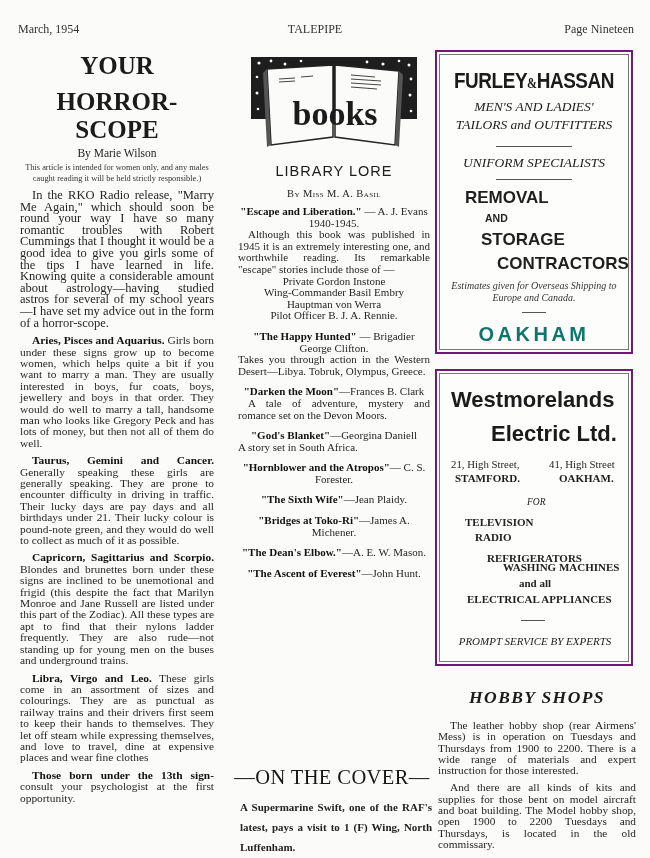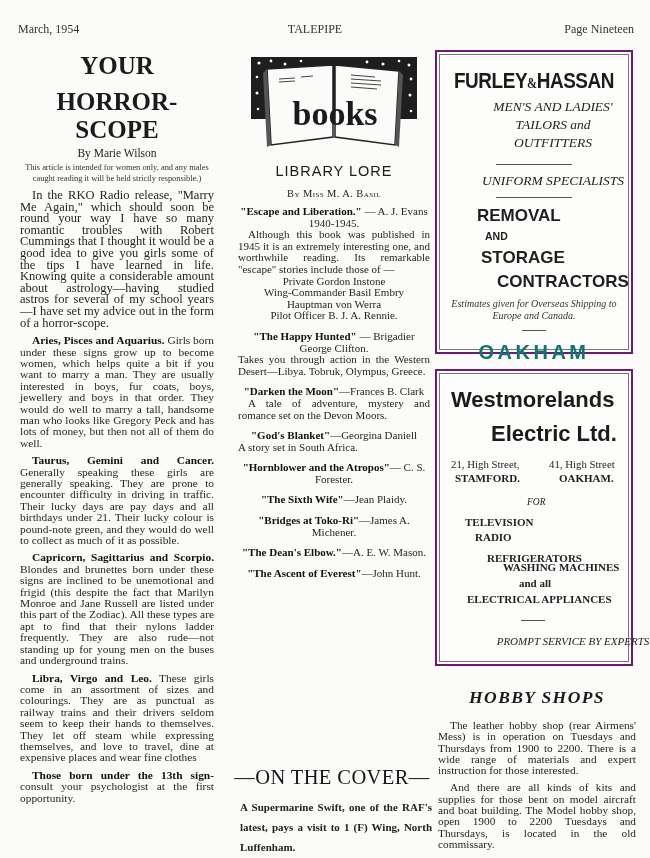--- a/index.html
+++ b/index.html
@@ -34,21 +34,21 @@
   .cover { position:absolute; left:232px; top:766px; width:200px; }
   .cover h2 { margin:0; font-family:"Liberation Serif", serif; font-weight:normal; font-size:20.5px; text-align:center; letter-spacing:0.4px; color:#161616; }
   .cover .ct { font-family:"Liberation Serif", serif; font-weight:bold; font-size:11px; line-height:20px; text-align:justify; margin-top:8px; padding-left:8px; color:#222; }
 
   
   .ad { position:absolute; border:2px solid #701a75; box-shadow: inset 0 0 0 2px #fbfbf9, inset 0 0 0 3px #777; background:#fdfdfc; }
   .ad1 { left:435px; top:50px; width:194px; height:300px; }
   .ad2 { left:435px; top:369px; width:194px; height:293px; }
   .fh { font-family:"Liberation Sans", sans-serif; font-weight:bold; text-align:center; font-size:22px; letter-spacing:-0.5px; margin-top:16px; transform:scaleX(0.86); color:#1b1b1b; }
   .fh small { font-family:"Liberation Serif", serif; font-size:14px; }
-  .it { font-family:"Liberation Serif", serif; font-style:italic; text-align:center; font-size:13.5px; line-height:18px; color:#222;padding-left:38px; }
+  .it { font-family:"Liberation Serif", serif; font-style:italic; text-align:center; font-size:13.5px; line-height:18px; color:#222; }
   .rule { width:76px; border-top:1px solid #555; margin:7px auto; }
   .rem { font-family:"Liberation Sans", sans-serif; font-weight:bold; color:#1f1f1f; }
   .est { font-family:"Liberation Serif", serif; font-style:italic; font-size:10px; line-height:12px; text-align:center; color:#333; }
   .oak { font-family:"Liberation Sans", sans-serif; font-weight:bold; font-size:20px; letter-spacing:3.5px; text-align:center; margin-top:10px; color:#0f766e; }
 
   .wm { font-family:Liberation Sans, sans-serif; font-weight:bold; font-size:22px; color:#1b1b1b;text-align:right; }
   .addr { font-family:"Liberation Serif", serif; font-size:10.8px; line-height:14px; position:absolute; }
   .addr b { font-size:11px; }
   .sm { font-family:"Liberation Serif", serif; font-size:11px; font-weight:bold; position:absolute; white-space:nowrap; color:#222; }
 
@@ -69,21 +69,21 @@
 <div class="col1">
   <div class="t1">YOUR</div>
   <div class="t1 b">HORROR-SCOPE</div>
   <div class="byline">By Marie Wilson</div>
   <div class="note">This article is intended for women only, and any males caught reading it will be held strictly responsible.)</div>
   <div class="body1">
     <p class="lead">In the RKO Radio release, "Marry Me Again," which should soon be round your way I have so many romantic troubles with Robert Cummings that I thought it would be a good idea to give you girls some of the tips I have learned in life. Knowing quite a considerable amount about astrology—having studied astros for several of my school years—I have set my advice out in the form of a horror-scope.</p>
     <p><b>Aries, Pisces and Aquarius.</b> <span>Girls born under these signs grow up to become women, which helps quite a bit if you want to marry a man. They are usually interested in boys, fur coats, boys, jewellery and boys in that order. They would do well to marry a tall, handsome man who looks like Gregory Peck and has lots of money, but then not all of them do well.</span></p>
     <p><b>Taurus, Gemini and Cancer.</b> <span>Generally speaking these girls are generally speaking. They are prone to encounter difficulty in driving in traffic. Their lucky days are pay days and all birthdays under 21. Their lucky colour is pound-note green, and they would do well to collect as much of it as possible.</span></p>
     <p><b>Capricorn, Sagittarius and Scorpio.</b> <span>Blondes and brunettes born under these signs are inclined to be unemotional and frigid (this despite the fact that Marilyn Monroe and Jane Russell are listed under this part of the Zodiac). All these types are apt to find that their nylons ladder frequently. They are also rude—not standing up for young men on the buses and underground trains.</span></p>
-    <p><b>Libra, Virgo and Leo.</b> <span>These girls come in an assortment of sizes and colourings. They are as punctual as railway trains and their drivers seldom seem to keep their hands to themselves. They let off steam while expressing themselves, and love to travel, dine at expensive places and wear fine clothes</span></p>
+    <p><b>Libra, Virgo and Leo.</b> <span>These girls come in an assortment of sizes and colourings. They are as punctual as railway trains and their drivers first seem to keep their hands to themselves. They let off steam while expressing themselves, and love to travel, dine at expensive places and wear fine clothes</span></p>
     <p><b>Those born under the 13th sign-</b> <span>consult your psychologist at the first opportunity.</span></p>
   </div>
 </div>
 
 <div class="col2">
   <svg class="bookart" viewBox="0 0 170 92">
     <g>
       <rect x="2" y="2" width="166" height="62" fill="#1e1e1e"></rect>
       <g fill="#fbfbf9">
         <circle cx="10" cy="8" r="1.6"></circle>
@@ -166,21 +166,21 @@
   <div class="ct">A Supermarine Swift, one of the RAF's latest, pays a visit to 1 (F) Wing, North Luffenham.</div>
 </div>
 
 <div class="ad ad1">
   <div class="fh"><span>FURLEY</span><small>&amp;</small><span>HASSAN</span></div>
   <div class="it" style="margin-top:4px;">MEN'S AND LADIES'</div>
   <div class="it">TAILORS and OUTFITTERS</div>
   <div class="rule" style="margin-top:12px;"></div>
   <div class="it">UNIFORM SPECIALISTS</div>
   <div class="rule"></div>
-  <div class="rem" style="font-size:17px; margin-left:40px; margin-top:8px;">REMOVAL</div>
+  <div class="rem" style="font-size:17px; margin-left:28px; margin-top:8px;">REMOVAL</div>
   <div class="rem" style="font-size:10.5px; margin-left:48px; margin-top:4px;">AND</div>
   <div class="rem" style="font-size:17px; margin-left:44px; margin-top:6px;">STORAGE</div>
   <div class="rem" style="font-size:17px; margin-left:60px; margin-top:4px;">CONTRACTORS</div>
   <div class="est" style="margin:6px 14px 0 14px;">Estimates given for Overseas Shipping to Europe and Canada.</div>
   <div class="rule" style="width:24px; margin-top:8px;"></div>
   <div class="oak">OAKHAM</div>
 </div>
 
 <div class="ad ad2">
   <div class="wm" style="position:absolute; left:14px; top:16px;">Westmorelands</div>

